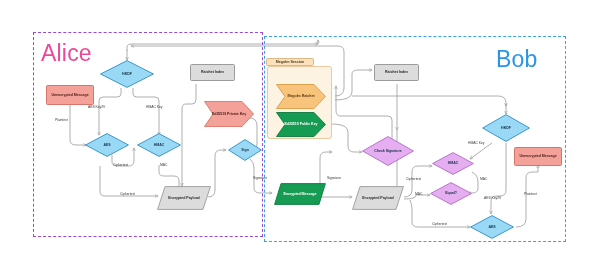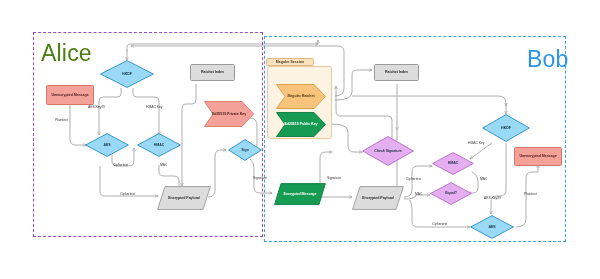--- a/index.html
+++ b/index.html
@@ -31,21 +31,21 @@
   #region-bob   { border-color: #3aa3e8; }
 
   .region-title {
     position: absolute;
     font-size: 23px;
     font-weight: 400;
     letter-spacing: 0.2px;
     line-height: 1;
     white-space: nowrap;
   }
-  #title-alice { color: #4d7c0f; }
+  #title-alice { color: #ec4899; }
   #title-bob   { color: #2a95e8; }
 
   
   .node {
     position: absolute;
     display: flex;
     align-items: center;
     justify-content: center;
     text-align: center;
     font-size: 3.6px;
@@ -202,21 +202,21 @@
 
       <path d="M516,227 Q526,227 526,219 L526,178 Q526,172 532,172 L538,172 L538,165"></path>
     </g>
   </svg>
 
   <div class="region" id="region-alice" style="left:33px; top:32px; width:230px; height:205px;"></div>
 
   <div class="region" id="region-bob" style="left:264px; top:36px; width:302px; height:206px;"></div>
 
   <div class="region-title" id="title-alice" style="left:41px; top:42px;">Alice</div>
-  <div class="region-title" id="title-bob" style="left:527px; top:48px;">Bob</div>
+  <div class="region-title" id="title-bob" style="left:496px; top:48px;">Bob</div>
 
   <div class="group-box" style="left:267px; top:66px; width:65px; height:73px;"></div>
   <div class="group-label" style="left:266px; top:58px; width:48px; height:8px;">Megolm Session</div>
 
   <div class="node rect salmon" style="left:46px; top:85px; width:48px; height:20px;">
     <span>Unencrypted Message</span>
   </div>
 
   <div class="diamond" style="left:100px; top:60px; width:54px; height:28px;">
     <svg class="dshape" viewBox="0 0 54 28" preserveAspectRatio="none">

